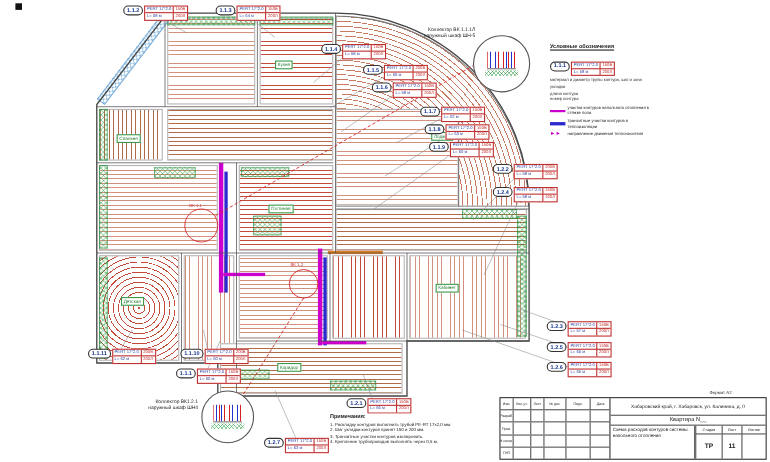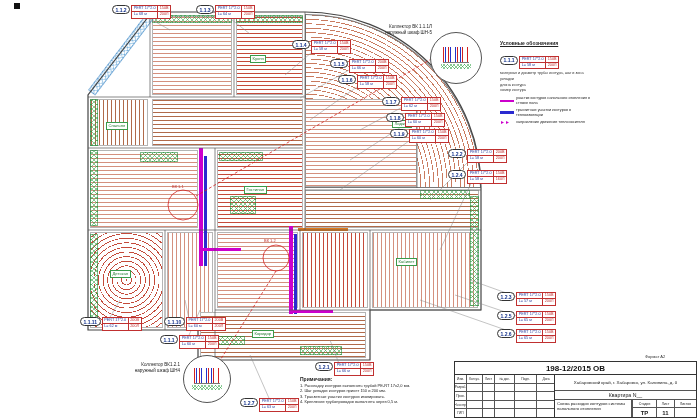--- a/index.html
+++ b/index.html
@@ -406,21 +406,20 @@
   <div class="notes">
     <div class="notes-title">Примечания:</div>
     <div class="note-line">1. Раскладку контуров выполнить трубой PE-RT 17х2,0 мм.</div>
     <div class="note-line">2. Шаг укладки контуров принят 150 и 200 мм.</div>
     <div class="note-line">3. Транзитные участки контуров изолировать.</div>
     <div class="note-line">4. Крепление трубопроводов выполнять через 0,5 м.</div>
   </div>
 
   <div class="formatnote">Формат А2</div>
   <div class="stamp">
-    <div class="stamp-num">198-12/2015 ОВ</div>
     <div class="stamp-body">
       <div class="stamp-left">
         <div class="srow">
           <span>Изм.</span>
           <span>Кол.уч.</span>
           <span>Лист</span>
           <span>№ док.</span>
           <span>Подп.</span>
           <span>Дата</span>
         </div>

